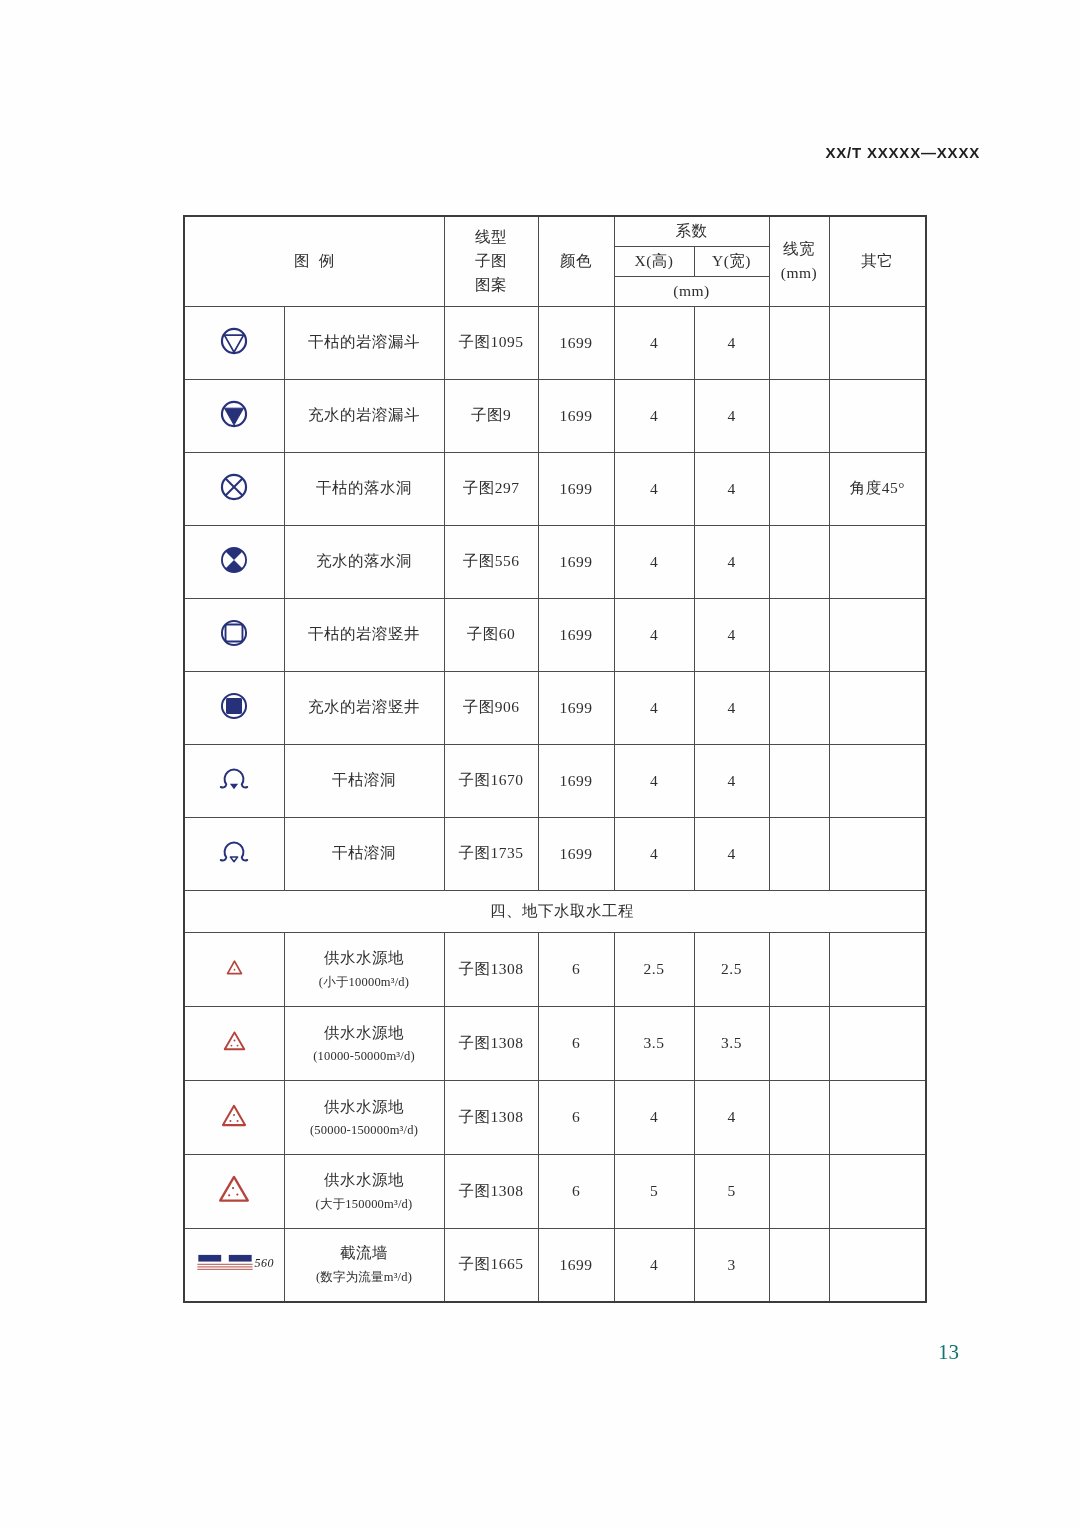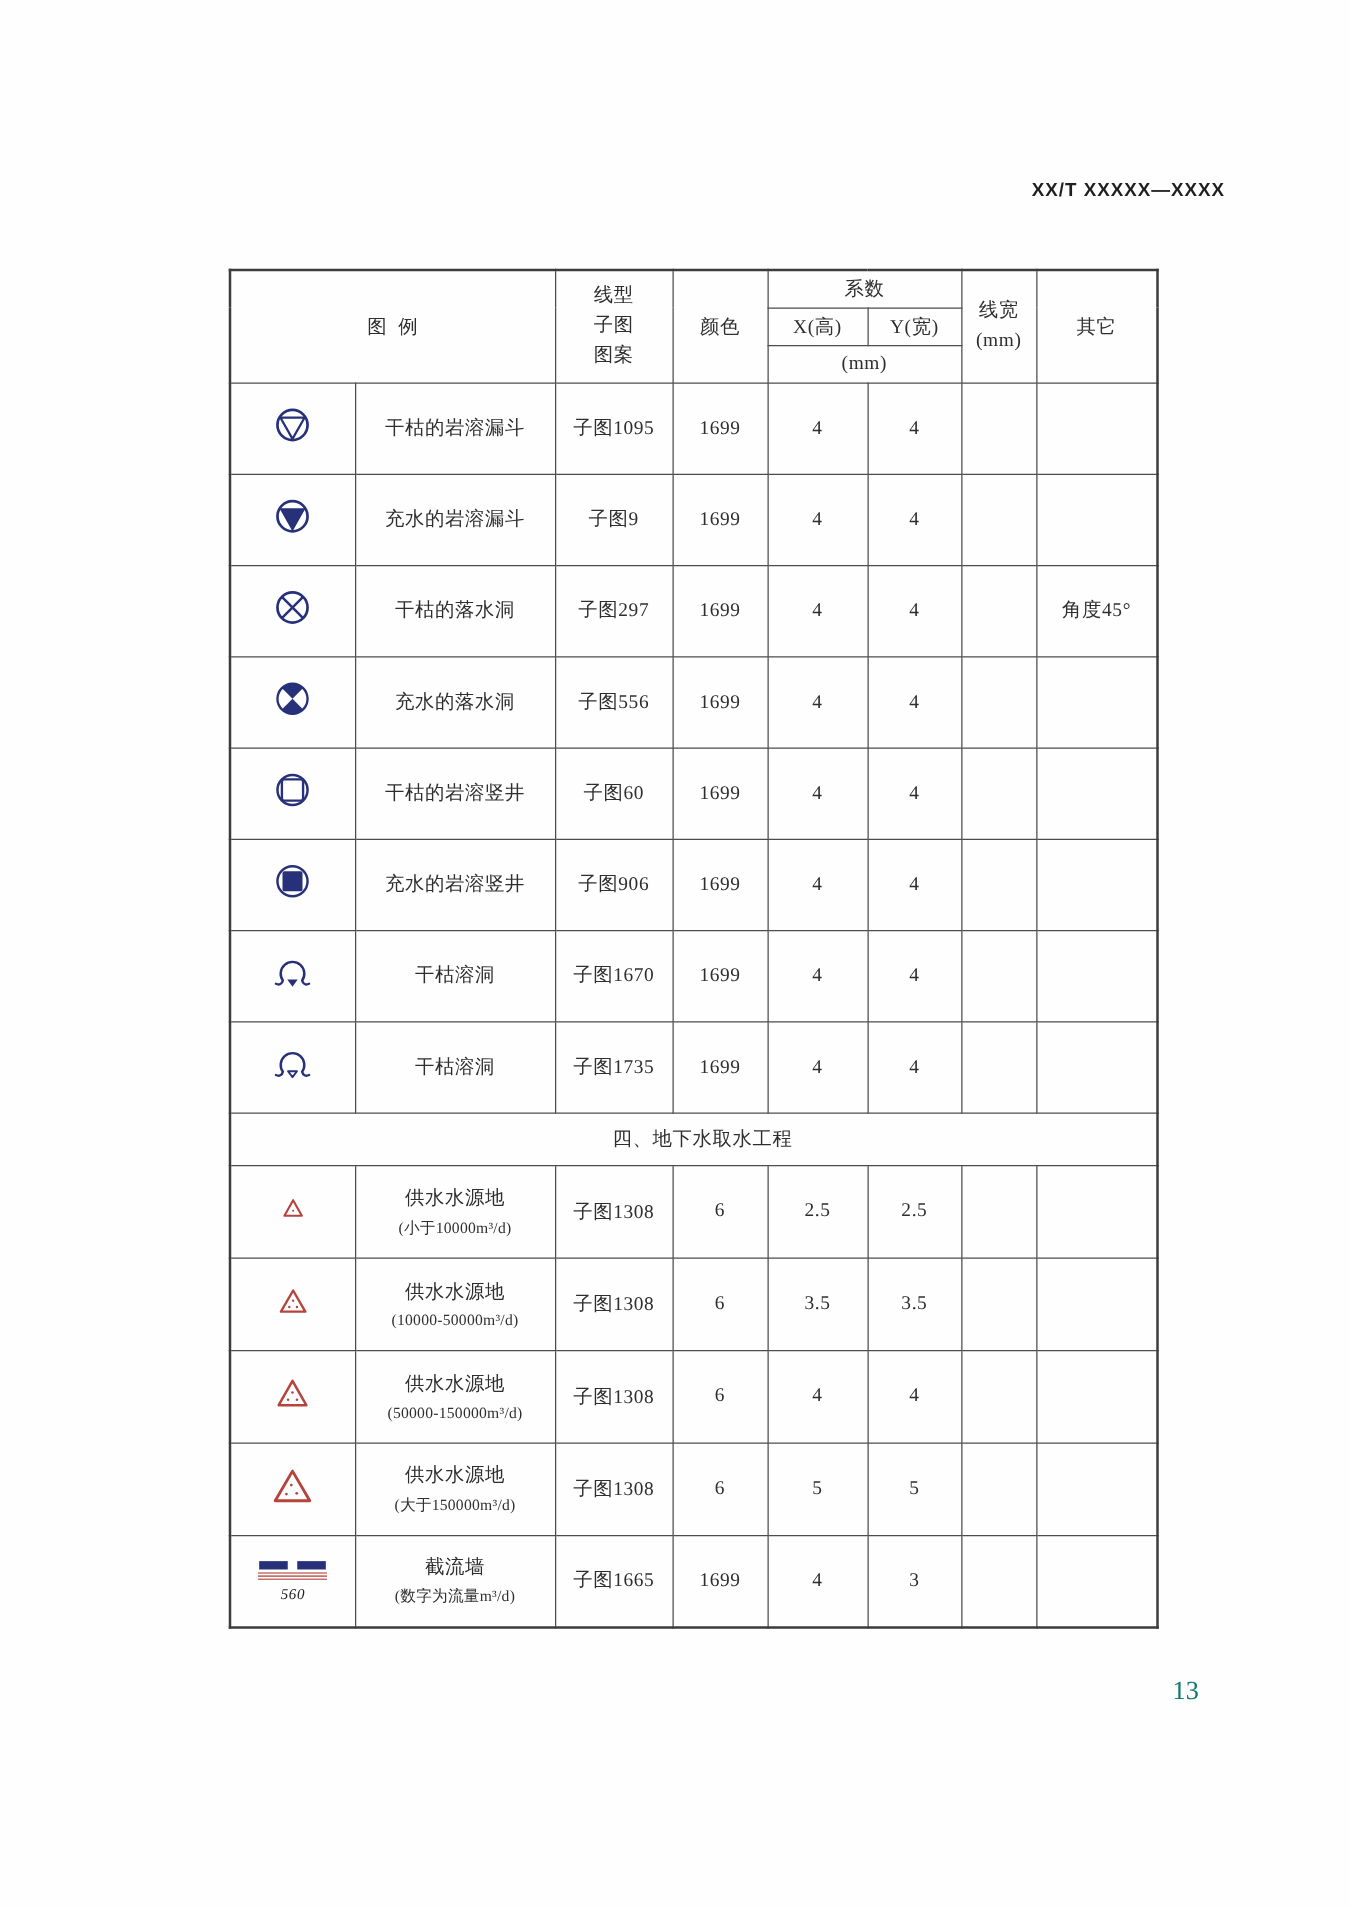--- a/index.html
+++ b/index.html
@@ -50,21 +50,21 @@
 
   .hdr-multiline div { line-height:1.55; }
   .legend-hdr { white-space:pre; }
 
   .section-cell { text-align:center; padding-left:14px !important; font-size:15.5px; }
 
   .name-sub {
     font-size:12.5px; margin-top:5px; color:#2e2e2e; letter-spacing:0.2px;
   }
 
-  .sym { display:inline-flex; flex-direction:column; align-items:center; color:var(--symbol-navy,#27317a); }
+  .sym { display:inline-flex; align-items:center; color:var(--symbol-navy,#27317a); }
   .sym svg { display:block; }
   .sym-red { color:var(--symbol-red,#b5443c); }
   .stripe  { stroke:var(--wall-stripe,#c4736c); }
   .symbol-caption {
     font-style:italic; font-size:12px; margin-top:1px; color:#222;
     letter-spacing:0.5px;
   }
 </style>
 </head>
 <body>

